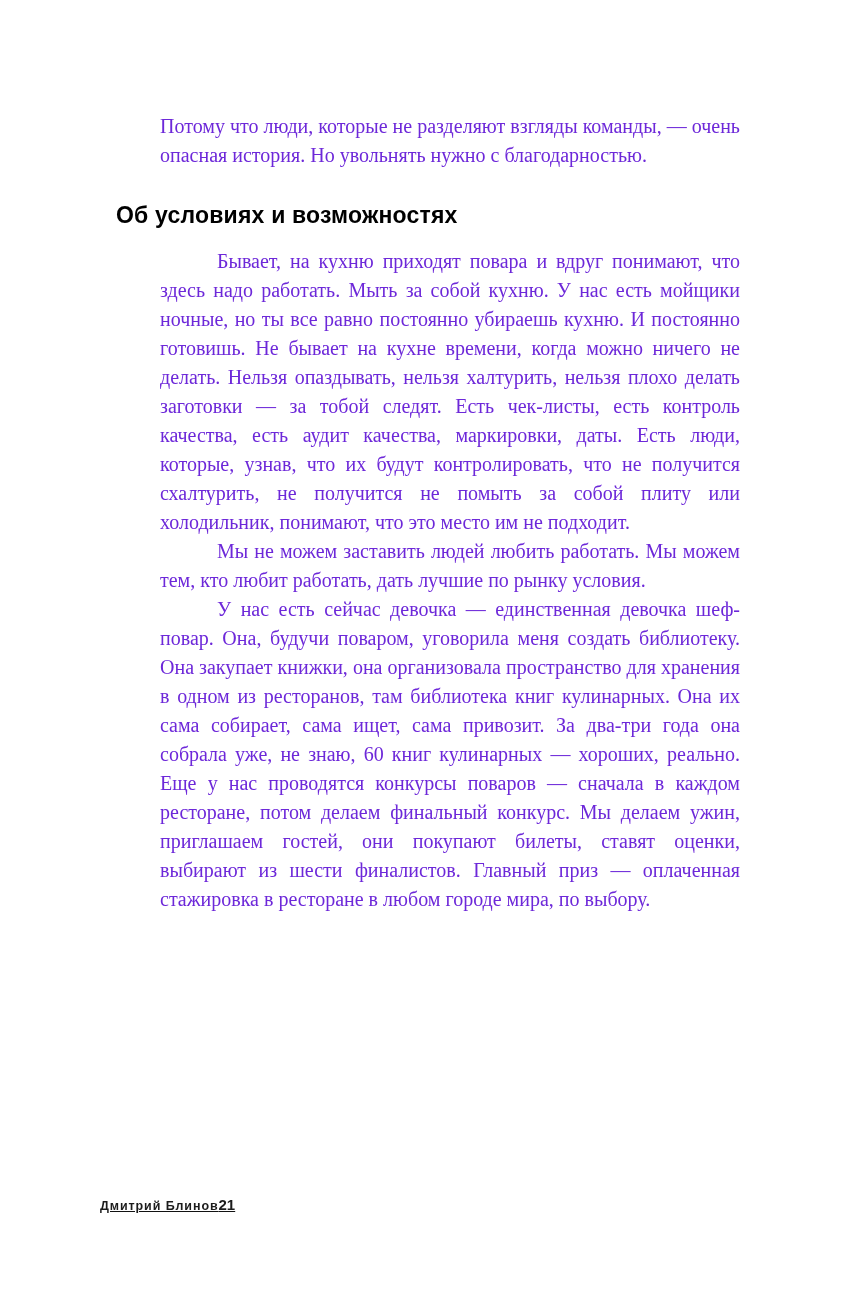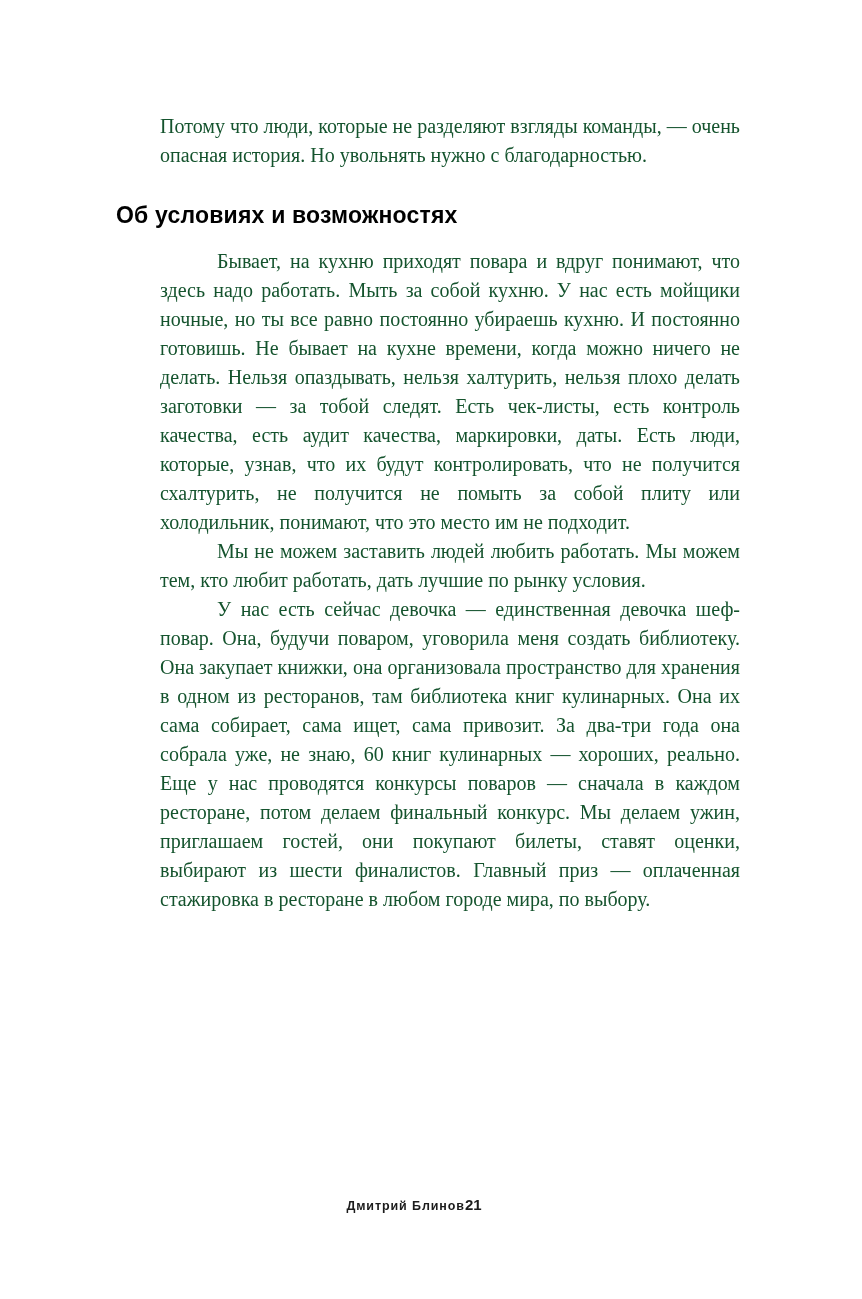--- a/index.html
+++ b/index.html
@@ -17,42 +17,43 @@
   }
   .content {
     padding: 112px 122px 0 100px;
   }
   .body-par {
     margin: 0 0 0 60px;
     font-family: "Liberation Serif", "DejaVu Serif", serif;
     font-size: 20px;
     line-height: 29px;
     text-align: justify;
-    color: #14532d;
+    color: #6d28d9;
   }
   .body-par.indent {
     text-indent: 57px;
   }
   .heading {
     margin: 31px 0 17px 16px;
     font-family: "Liberation Sans", "DejaVu Sans", sans-serif;
     font-weight: bold;
     font-size: 23px;
     line-height: 1.25;
     letter-spacing: 0.2px;
     color: #000000;
   }
   .footer {
     position: absolute;
     left: 100px;
     right: 134px;
     top: 1196px;
     display: flex;
-    justify-content: center;
+    justify-content: flex-start;
     align-items: baseline;
+    text-decoration: underline;
   }
   .footer .author {
     font-family: "Liberation Sans", "DejaVu Sans", sans-serif;
     font-weight: bold;
     font-size: 12.5px;
     letter-spacing: 0.9px;
     color: #1c1c1c;
   }
   .footer .pagenum {
     font-family: "Liberation Sans", "DejaVu Sans", sans-serif;

